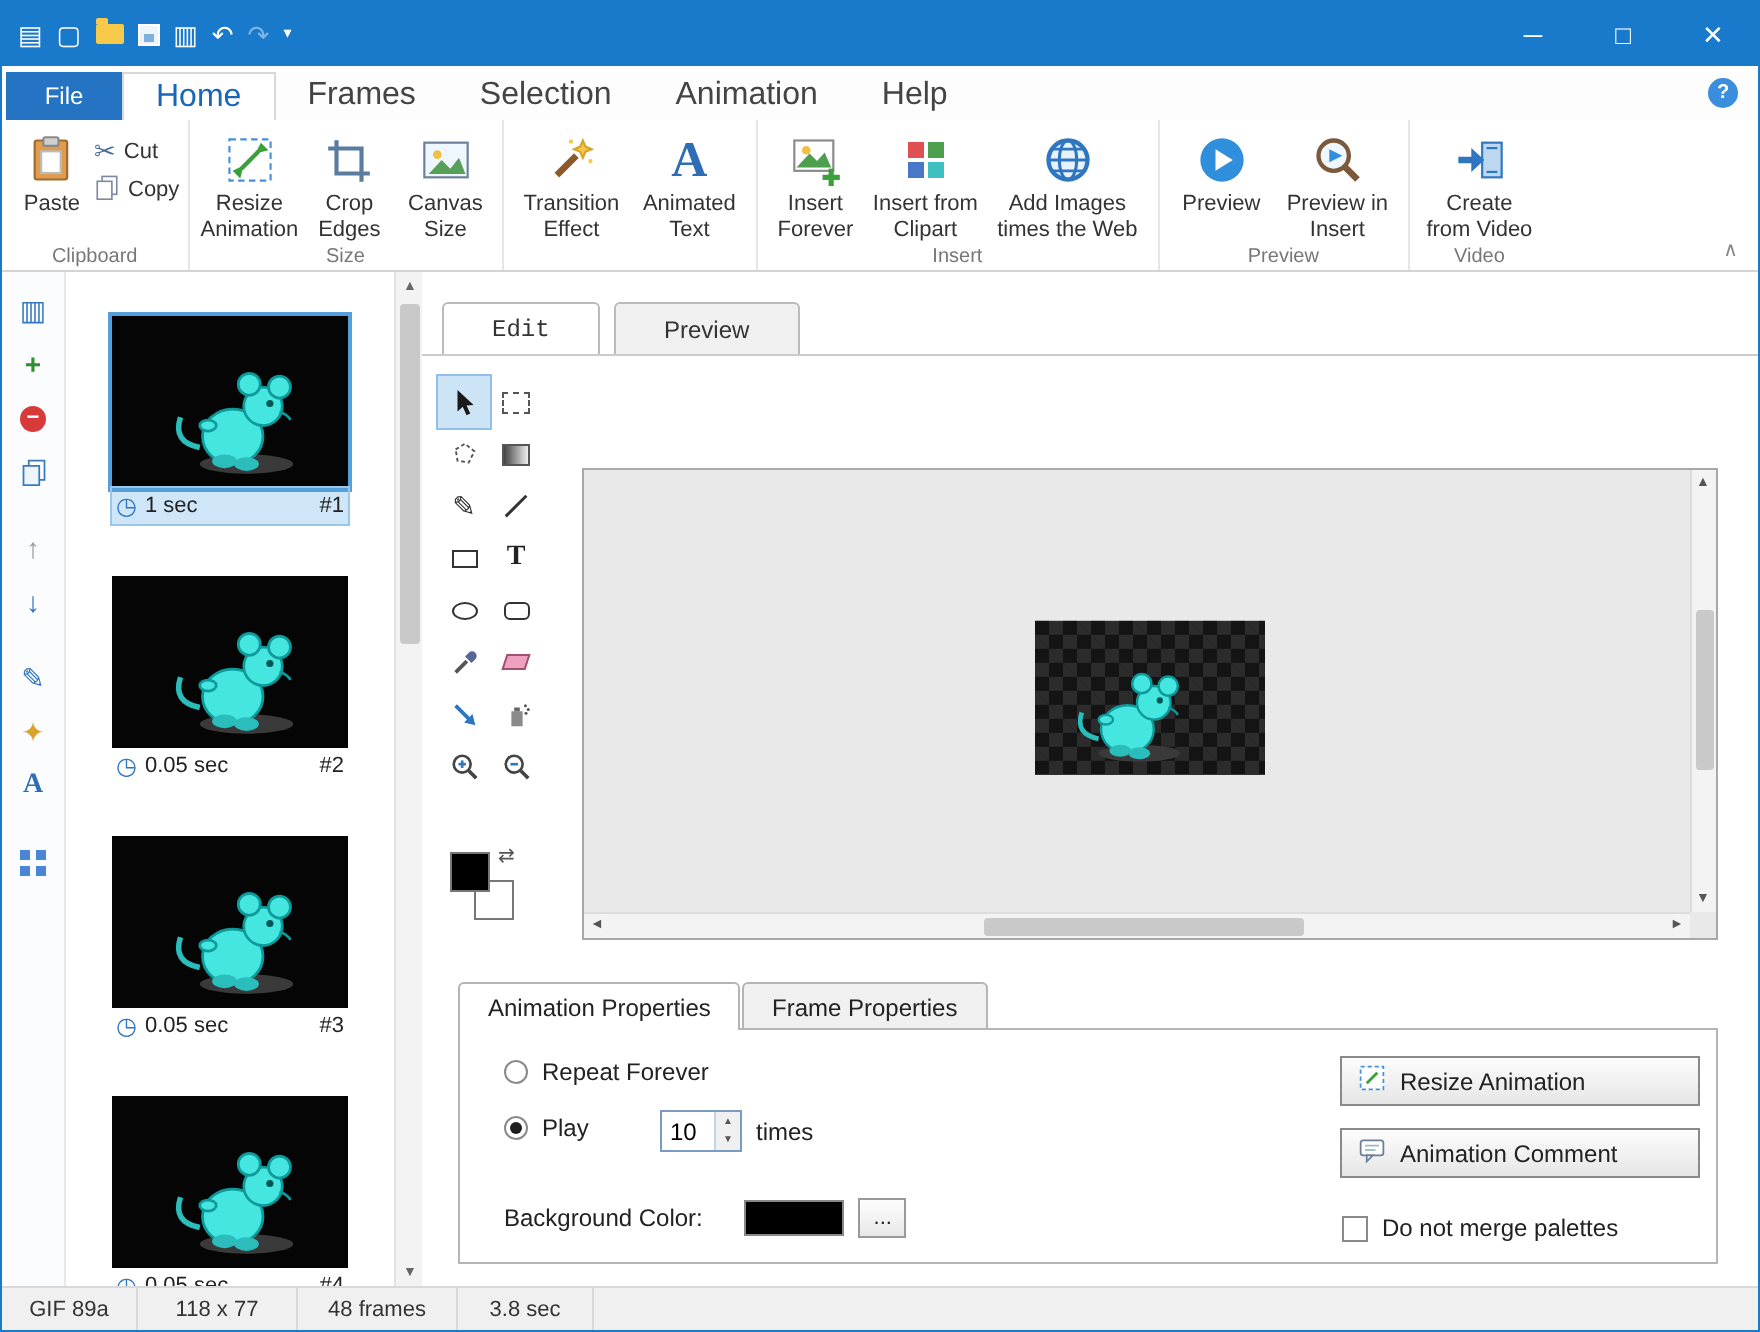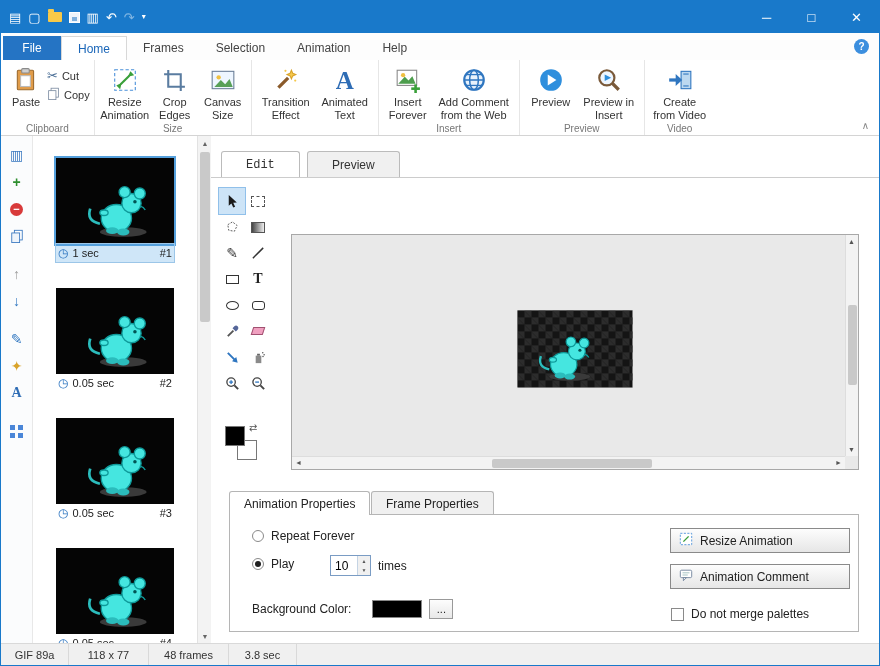--- a/index.html
+++ b/index.html
@@ -15,21 +15,21 @@
   .folder-ic::before { content:""; position:absolute; top:-3px; left:0; width:6px; height:3px; background:#f7c948; border-radius:1px 1px 0 0; }
   .floppy-ic { width:11px; height:11px; background:#eef4fb; border:1px solid #fff; display:inline-block; position:relative; }
   .floppy-ic::after { content:""; position:absolute; left:2px; bottom:1px; width:5px; height:4px; background:#7fb0dd; }
   .title-text { position:absolute; left:0; right:0; text-align:center; color:#fff; font-size:12px; pointer-events:none; }
   .win-controls { margin-left:auto; display:flex; height:32px; z-index:2; }
   .win-btn { width:45px; height:32px; display:flex; align-items:center; justify-content:center; color:#fff; font-size:13px; cursor:default; }
 
   
   .tabrow { height:27px; background:#fdfdfd; display:flex; align-items:flex-end; position:relative; flex:0 0 27px; }
   .file-tab { width:58px; height:24px; background:#2574c4; color:#fff; display:flex; align-items:center; justify-content:center; font-size:12px; margin-left:2px; }
-  .rtab { padding:0 16px; height:24px; display:flex; align-items:center; color:#444; font-size:12px; }
+  .rtab { padding:0 16px; height:24px; display:flex; align-items:center; color:#444; font-size:16px; }
   .rtab.active { background:#fff; border:1px solid #d8d8d8; border-bottom:none; color:#1a66b8; }
   .help-circle { position:absolute; right:10px; top:6px; width:15px; height:15px; border-radius:50%; background:#3b8ede; color:#fff; font-size:10px; font-weight:bold; display:flex; align-items:center; justify-content:center; }
 
   
   .ribbon { height:76px; background:#fff; border-bottom:1px solid #d4d4d4; display:flex; position:relative; flex:0 0 76px; }
   .rgroup { position:relative; border-right:1px solid #e6e6e6; padding:4px 4px 14px 4px; display:flex; align-items:flex-start; }
   .rgroup-label { position:absolute; bottom:1px; left:0; right:0; text-align:center; font-size:10px; color:#777; }
   .rbig { display:flex; flex-direction:column; align-items:center; text-align:center; font-size:11px; color:#333; line-height:1.15; padding:2px 2px; cursor:default; }
   .rbig .ric { height:28px; display:flex; align-items:center; justify-content:center; margin-bottom:2px; }
   .smallcol { display:flex; flex-direction:column; gap:4px; padding-top:4px; }
@@ -264,31 +264,42 @@
           <svg viewBox="0 0 24 24" width="26" height="26">
               <rect x="2" y="3" width="18" height="14" fill="#fff" stroke="#8a8a8a"></rect>
               <circle cx="7.5" cy="7.5" r="2" fill="#f0c040"></circle>
               <path d="M3 15.5 L9 9 L12.5 12.5 L16 8.5 L19 15.5 Z" fill="#4d9e4d"></path>
               <line x1="15" y1="20" x2="23" y2="20" stroke="#3aa03a" stroke-width="2.4"></line>
               <line x1="19" y1="16" x2="19" y2="24" stroke="#3aa03a" stroke-width="2.4"></line>
             </svg>
         </span>
         <span>Insert Forever</span>
       </div>
+      <div class="rbig" style="width:60px">
+        <span class="ric">
+          <svg viewBox="0 0 24 24" width="24" height="24">
+              <rect x="3" y="3" width="8" height="8" fill="#e05050"></rect>
+              <rect x="13" y="3" width="8" height="8" fill="#4d9e4d"></rect>
+              <rect x="3" y="13" width="8" height="8" fill="#4a78c8"></rect>
+              <rect x="13" y="13" width="8" height="8" fill="#3ec0c0"></rect>
+            </svg>
+        </span>
+        <span>Insert from Clipart</span>
+      </div>
       <div class="rbig" style="width:82px">
         <span class="ric">
           <svg viewBox="0 0 24 24" width="26" height="26">
               <circle cx="12" cy="12" r="9" fill="#e8f2fc" stroke="#2f76c0" stroke-width="2"></circle>
               <ellipse cx="12" cy="12" rx="4" ry="9" fill="none" stroke="#2f76c0" stroke-width="1.4"></ellipse>
               <line x1="3" y1="12" x2="21" y2="12" stroke="#2f76c0" stroke-width="1.4"></line>
               <line x1="4.5" y1="7" x2="19.5" y2="7" stroke="#2f76c0" stroke-width="1.2"></line>
               <line x1="4.5" y1="17" x2="19.5" y2="17" stroke="#2f76c0" stroke-width="1.2"></line>
             </svg>
         </span>
-        <span>Add Comment from the Web</span>
+        <span>Add Images times the Web</span>
       </div>
       <div class="rgroup-label">Insert</div>
     </div>
 
     <div class="rgroup">
       <div class="rbig" style="width:54px">
         <span class="ric">
           <svg viewBox="0 0 24 24" width="26" height="26">
               <circle cx="12" cy="12" r="10" fill="#2f8fdd"></circle>
               <path d="M9 7 L17 12 L9 17 Z" fill="#fff"></path>

